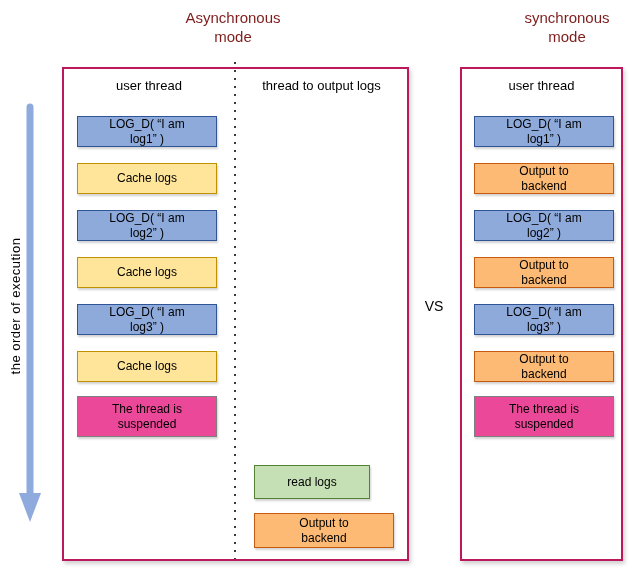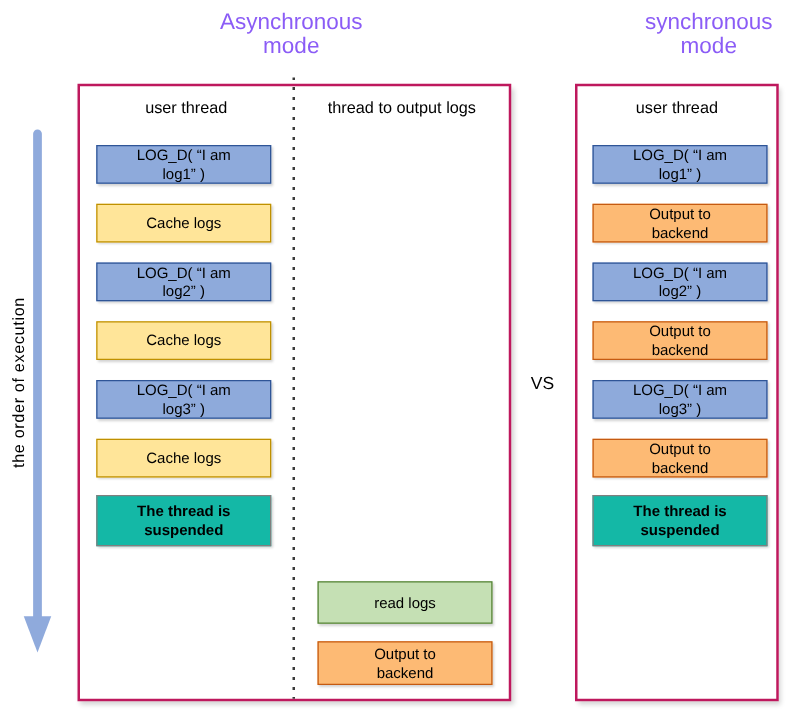--- a/index.html
+++ b/index.html
@@ -1,22 +1,22 @@
 <!DOCTYPE html>
 <html><head>
 <meta charset="utf-8">
 <style>
   html,body { margin:0; padding:0; background:#ffffff; }
   #canvas {
     position:relative; width:635px; height:573px; overflow:hidden;
     background:#ffffff; font-family:"Liberation Sans", sans-serif; color:#000;
   }
   .title {
-    position:absolute; text-align:center; font-size:18px; line-height:19px;
-    white-space:pre-line; color:#8b5cf6;
+    position:absolute; text-align:center; font-size:15px; line-height:19px;
+    white-space:pre-line; color:#7f1d1d;
   }
   #title-async { left:148px; top:8px; width:170px; }
   #title-sync  { left:482px; top:8px; width:170px; }
   #vs-label {
     position:absolute; left:419px; top:298px; width:30px;
     text-align:center; font-size:14px;
   }
   #order-arrow { position:absolute; left:10px; top:99px; }
   #order-label {
     position:absolute; left:15px; top:306px; transform:translate(-50%,-50%) rotate(-90deg);
@@ -39,21 +39,21 @@
   .box {
     position:absolute; box-sizing:border-box; display:flex;
     align-items:center; justify-content:center; text-align:center;
     font-size:12px; line-height:15px; padding:2px 20px;
     border:1.5px solid #000; box-shadow:1px 1.5px 2px rgba(0,0,0,0.18);
   }
   .box.blue   { background:#8EAADB; border-color:#2F5597; }
   .box.yellow { background:#FFE599; border-color:#BF9000; }
   .box.green  { background:#C5E0B4; border-color:#548235; }
   .box.orange { background:#fdba74; border-color:#C55A11; }
-  .box.gray   { background:#14b8a6; border-color:#7F7F7F;font-weight:bold; }
+  .box.gray   { background:#ec4899; border-color:#7F7F7F; }
 </style>
 </head>
 <body>
 
 <div id="canvas">
 
   <div class="title" id="title-async">Asynchronous
 mode</div>
   <div class="title" id="title-sync">synchronous
 mode</div>
@@ -72,21 +72,21 @@
     <div class="col-header" style="left:172px; width:171px;">thread to output logs</div>
 
     <div class="box blue" style="left:13px; top:47px;  width:140px; height:31px;">LOG_D( “I am log1” )</div>
     <div class="box yellow" style="left:13px; top:94px;  width:140px; height:31px;">Cache logs</div>
     <div class="box blue" style="left:13px; top:141px; width:140px; height:31px;">LOG_D( “I am log2” )</div>
     <div class="box yellow" style="left:13px; top:188px; width:140px; height:31px;">Cache logs</div>
     <div class="box blue" style="left:13px; top:235px; width:140px; height:31px;">LOG_D( “I am log3” )</div>
     <div class="box yellow" style="left:13px; top:282px; width:140px; height:31px;">Cache logs</div>
     <div class="box gray" style="left:13px; top:327px; width:140px; height:41px;">The thread is suspended</div>
 
-    <div class="box green" style="left:190px; top:396px; width:140px; height:34px;text-align:center;">read logs</div>
+    <div class="box green" style="left:190px; top:396px; width:116px; height:34px;text-align:center;">read logs</div>
     <div class="box orange" style="left:190px; top:444px; width:140px; height:35px;">Output to backend</div>
   </div>
 
   <div class="panel" id="sync-panel">
     <div class="col-header" style="left:0; width:159px;">user thread</div>
 
     <div class="box blue" style="left:12px; top:47px;  width:140px; height:31px;">LOG_D( “I am log1” )</div>
     <div class="box orange" style="left:12px; top:94px;  width:140px; height:31px;">Output to backend</div>
     <div class="box blue" style="left:12px; top:141px; width:140px; height:31px;">LOG_D( “I am log2” )</div>
     <div class="box orange" style="left:12px; top:188px; width:140px; height:31px;">Output to backend</div>

